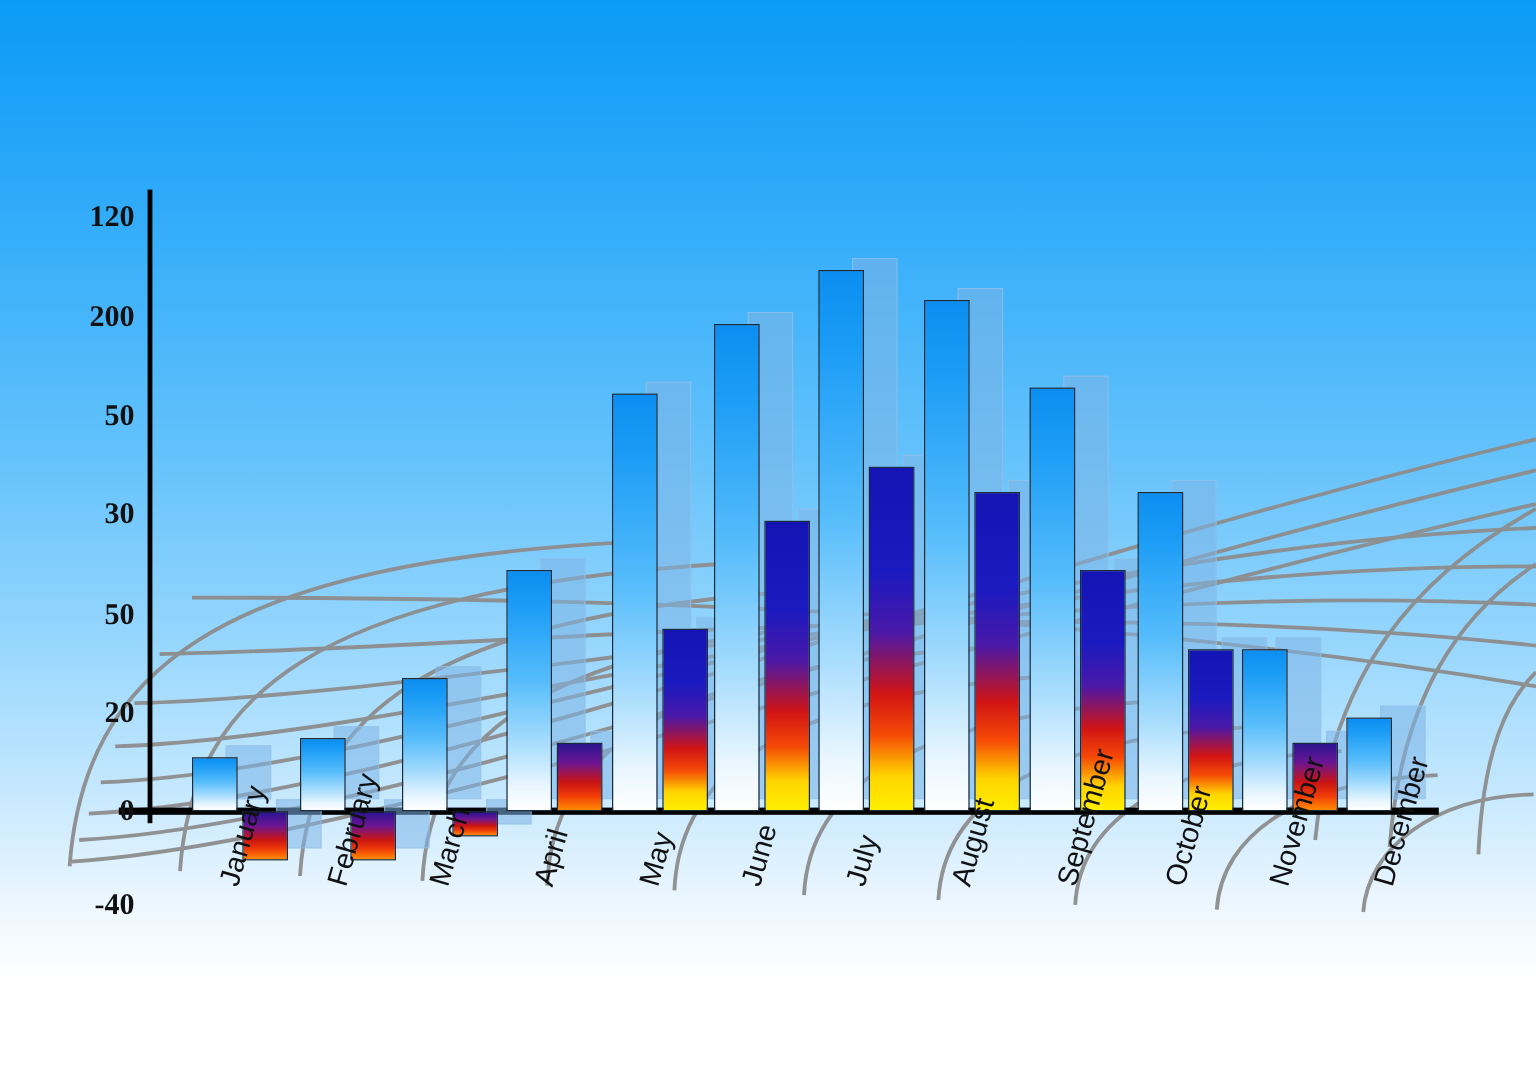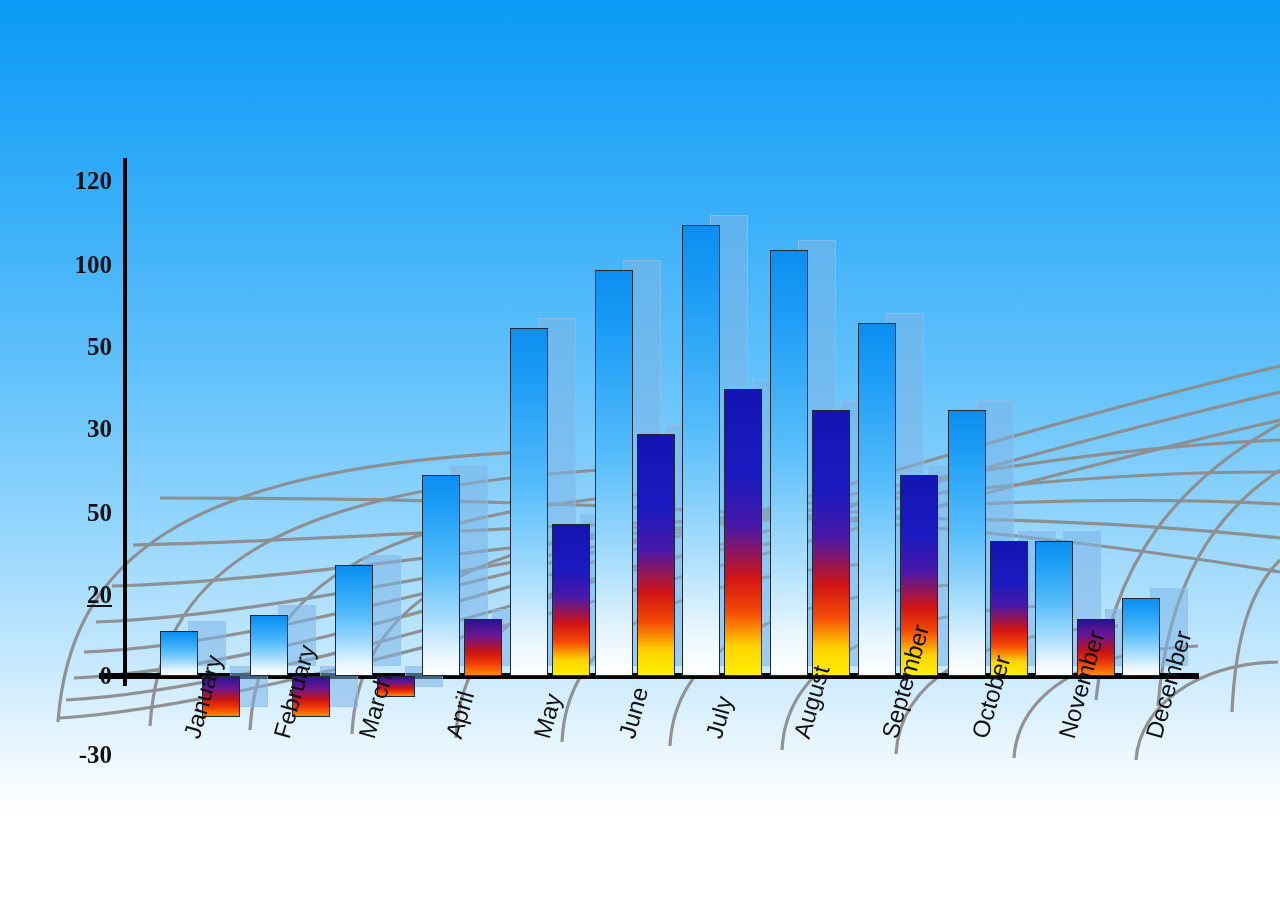--- a/index.html
+++ b/index.html
@@ -74,27 +74,27 @@
 
   <div id="plot">
 
     <div class="yaxis"></div>
 
     <div class="xaxis"></div>
 
     <div class="ytick" style="top:674px;"></div>
 
     <div class="ylabel" style="top:168px;left:56px;width:56px;">120</div>
-    <div class="ylabel" style="top:252px;left:56px;width:56px;">100</div>
+    <div class="ylabel" style="top:252px;left:56px;width:56px;">200</div>
     <div class="ylabel" style="top:334px;left:56px;width:56px;">50</div>
     <div class="ylabel" style="top:416px;left:56px;width:56px;">30</div>
     <div class="ylabel" style="top:500px;left:56px;width:56px;">50</div>
-    <div class="ylabel" style="top:582px;left:56px;width:56px;text-decoration:underline;">20</div>
+    <div class="ylabel" style="top:582px;left:56px;width:56px;">20</div>
     <div class="ylabel" style="top:663px;left:56px;width:56px;">0</div>
-    <div class="ylabel" style="top:742px;left:50px;width:62px;">-30</div>
+    <div class="ylabel" style="top:742px;left:50px;width:62px;">-40</div>
 
     <div id="bars">
         <div class="bar" style="left: 160px; top: 630.9px; height: 45.1px; width: 66px;">
           <div class="shadow" style="height:45.099999999999994px;"></div>
           <div class="body fill-blue" style="height:45.099999999999994px;"></div>
         </div>
         <div class="bar" style="left: 202px; top: 676px; height: 41px; width: 66px;">
           <div class="shadow" style="height:41px;"></div>
           <div class="body fill-fire-short" style="height:41px;"></div>
         </div>

